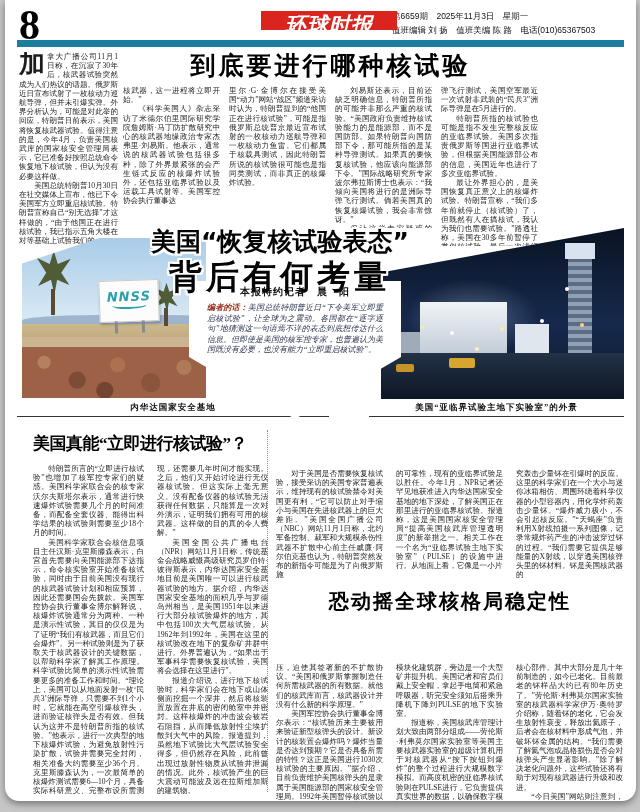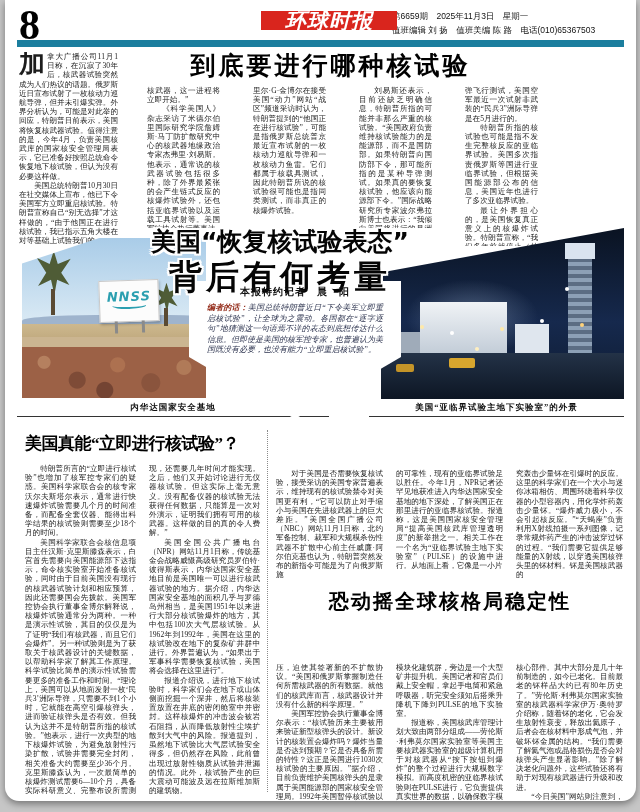--- a/index.html
+++ b/index.html
@@ -8,38 +8,38 @@
   .page{position:absolute;left:5px;top:0;width:631px;height:801px;background:#ffffff;
         border-radius:0 0 14px 14px;box-shadow:0 3px 7px rgba(0,0,0,.4);overflow:hidden;}
 
   
   .masthead{position:absolute;left:12px;top:7px;width:607px;height:42px;}
   .mh-left{position:absolute;left:2px;top:0;display:flex;align-items:flex-start;}
   .pgnum{font-size:42px;line-height:36px;font-weight:900;letter-spacing:-2px;}
   .section{font-size:22px;font-weight:900;margin:8px 0 0 4px;letter-spacing:2px;}
   .teal-bar{position:absolute;left:0;right:0;top:33px;height:7px;}
   .logo-box{position:absolute;left:244px;top:4px;width:136px;height:19px;z-index:2;
-            display:flex;align-items:center;justify-content:center;}
+            display:flex;justify-content:center;}
   .logo-box span{color:#fff;font-weight:900;font-style:italic;font-size:21px;letter-spacing:1px;}
   .mh-right{position:absolute;right:0;top:2px;width:232px;font-family:"Liberation Sans","DejaVu Sans",sans-serif;}
   .mh-right div{font-size:8.5px;line-height:14px;color:#111;text-align:left;white-space:nowrap;}
 
   
   .art p{margin:0;font-size:7.6px;line-height:9.2px;text-align:justify;text-indent:2em;color:#1c1c1c;}
   .art p.cont{text-indent:0;}
   .colbox{overflow:hidden;}
 
   
   .top-article{position:absolute;left:12px;top:49px;width:521px;height:200px;}
   .ta-col1{position:absolute;left:2px;top:3px;width:99px;height:202px;}
   .dropcap{float:left;font-size:26px;line-height:24px;font-weight:900;padding:0 2px 0 0;}
   .ta-head{position:absolute;left:106px;top:0;width:415px;text-align:center;
            font-size:25px;font-weight:900;letter-spacing:3px;color:#000;}
   .ta-cols{position:absolute;left:106px;top:37px;width:415px;height:142px;display:flex;gap:9px;}
-  .ta-cols .colbox{flex:1;height:142px;margin-left:24px;}
+  .ta-cols .colbox{flex:1;height:142px;}
   .ta-cols .colbox.tall{height:160px;}
 
   
   .montage{position:absolute;left:12px;top:225px;width:607px;height:194px;}
   .photo{position:absolute;overflow:hidden;}
   .ph-left{left:5px;top:13px;width:184px;height:160px;
            clip-path:polygon(0 16%,42% 0,100% 0,100% 100%,0 100%);}
   .ph-right{left:364px;top:3px;width:243px;height:171px;
             clip-path:polygon(0 26%,100% 0,100% 100%,0 100%);}
   .feature-head{position:absolute;left:48px;top:0;width:430px;text-align:center;z-index:6;
@@ -93,21 +93,21 @@
   .rp-towertop{right:12%;bottom:82%;width:30px;height:9%;background:#d9e3ef;}
   .rp-ground{left:0;bottom:0;right:0;height:27%;background:linear-gradient(#233247,#0d1624);}
   .rp-mach{left:28%;bottom:18%;width:26px;height:10px;background:#d8a62e;border-radius:2px;}
   .rp-mach2{left:6%;bottom:16%;width:18px;height:8px;background:#c49428;border-radius:2px;}
   .rp-lights{left:0;top:0;width:2px;height:2px;background:transparent;border-radius:50%;
      box-shadow:40px 98px 0 1px #ffe9a8,70px 104px 0 1px #fff,120px 100px 0 1px #ffe9a8,
      160px 92px 0 1px #fff,200px 96px 0 1px #ffd27a,95px 120px 0 1px #ffefc0,185px 60px 0 1px #fff;}
 
   
   .bottom{position:absolute;left:12px;top:428px;width:607px;height:372px;}
-  .bl{position:absolute;left:8px;top:4px;width:236px;}
+  .bl{position:absolute;left:16px;top:4px;width:236px;}
   .bl-head{font-size:17px;font-weight:900;letter-spacing:-0.5px;white-space:nowrap;color:#000;margin-bottom:9px;}
   .bl-cols{display:flex;gap:13px;}
   .bl-cols .colbox{width:111px;height:330px;}
   .vdiv{position:absolute;left:250px;top:2px;height:362px;border-left:1px dotted #8a8a8a;}
   .br{position:absolute;left:259px;top:0;width:348px;}
   .br-row{display:flex;gap:13px;}
   .br-row .colbox{width:107px;margin-top:41px;}
   .br-up .colbox{height:113px;}
   .br-head{text-align:center;font-size:20px;font-weight:900;letter-spacing:2px;color:#000;margin:6px 0 7px 0;}
   .br-low .colbox{height:212px;}

